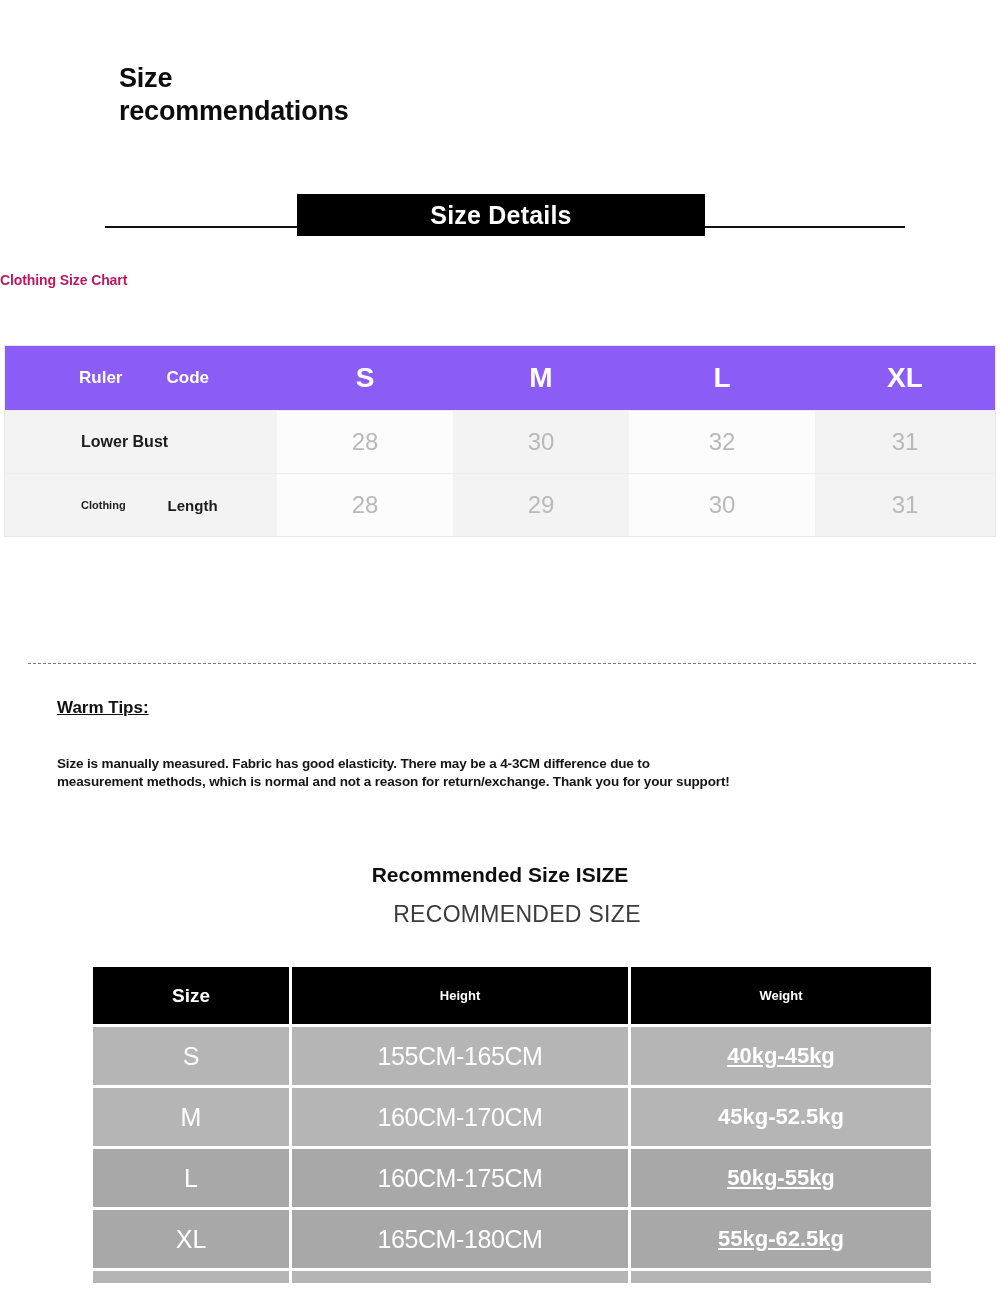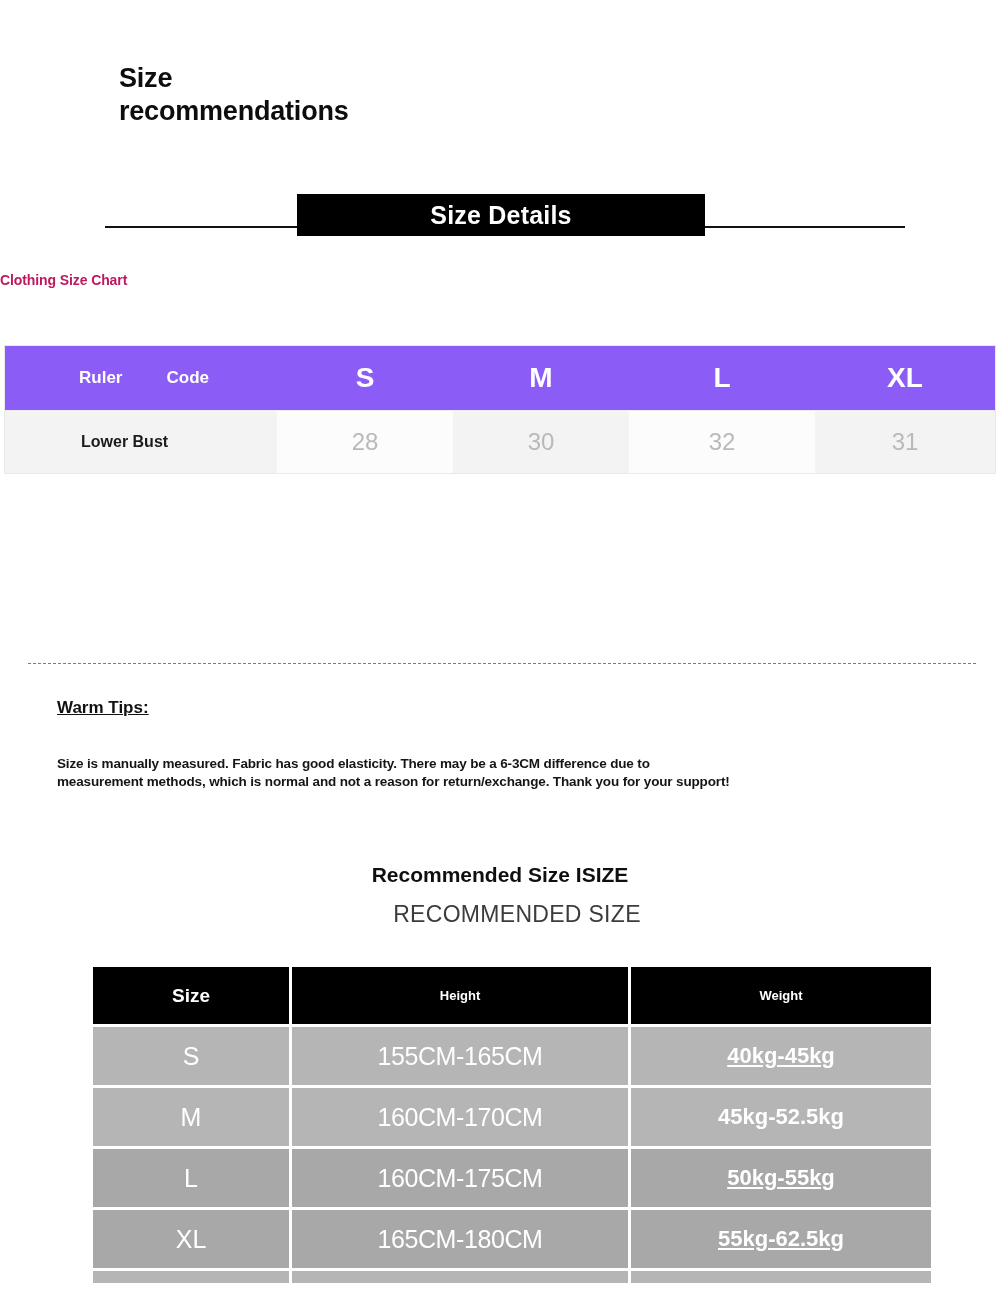--- a/index.html
+++ b/index.html
@@ -332,28 +332,40 @@
     <tbody>
       <tr>
         <td class="st-label-cell">
           <div class="st-label-inner">Lower Bust</div>
         </td>
         <td class="st-row-cell light">28</td>
         <td class="st-row-cell alt">30</td>
         <td class="st-row-cell light">32</td>
         <td class="st-row-cell alt">31</td>
       </tr>
+      <tr>
+        <td class="st-label-cell">
+          <div class="st-label-inner two">
+            <span class="st-label-small">Clothing</span>
+            <span class="st-label-big">Length</span>
+          </div>
+        </td>
+        <td class="st-row-cell light">28</td>
+        <td class="st-row-cell alt">29</td>
+        <td class="st-row-cell light">30</td>
+        <td class="st-row-cell alt">31</td>
+      </tr>
     </tbody>
   </table>
 </div>
 
 <div class="dashed-divider"></div>
 
 <div class="warm-title">Warm Tips:</div>
-<div class="warm-body">Size is manually measured. Fabric has good elasticity. There may be a 6-3CM difference due to measurement methods, which is normal and not a reason for return/exchange. Thank you for your support!</div>
+<div class="warm-body">Size is manually measured. Fabric has good elasticity. There may be a 4-3CM difference due to measurement methods, which is normal and not a reason for return/exchange. Thank you for your support!</div>
 
 <div class="rec-title">Recommended Size ISIZE</div>
 <div class="rec-sub">RECOMMENDED SIZE</div>
 
 <div class="rec-table-wrap">
   <table class="rec-table">
     <colgroup>
       <col style="width:196px">
       <col style="width:336px">
       <col style="width:300px">

